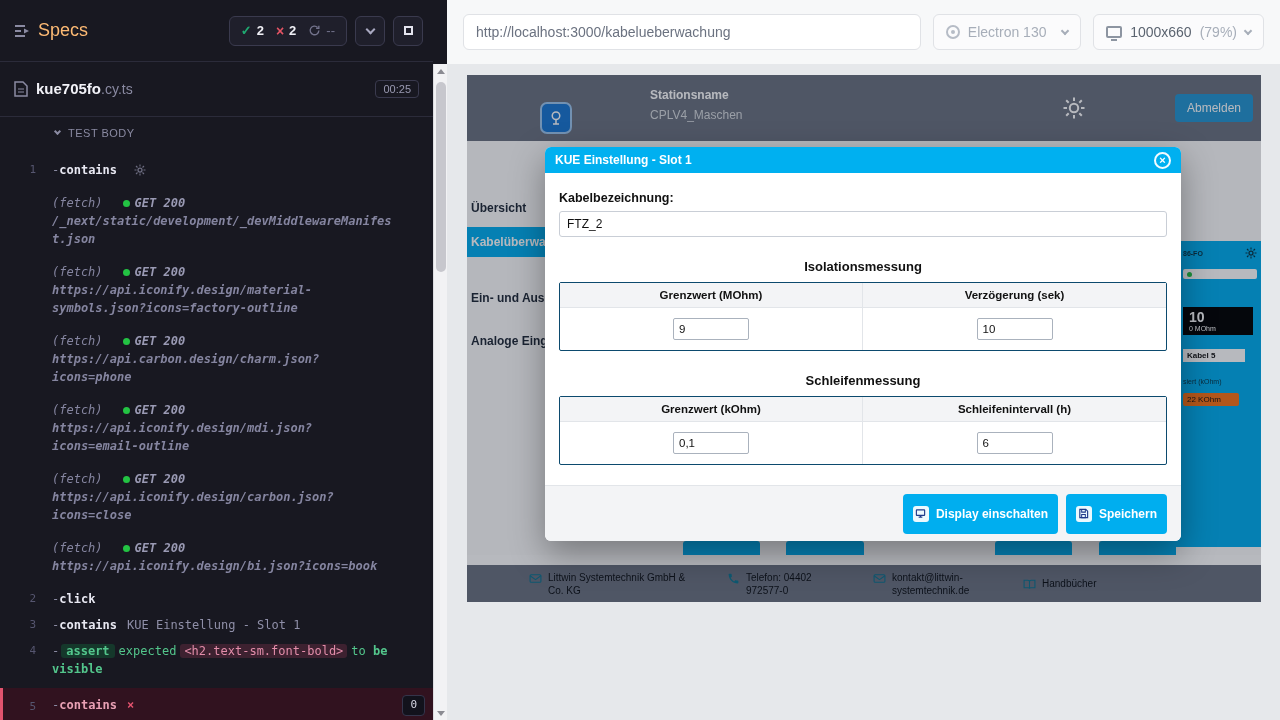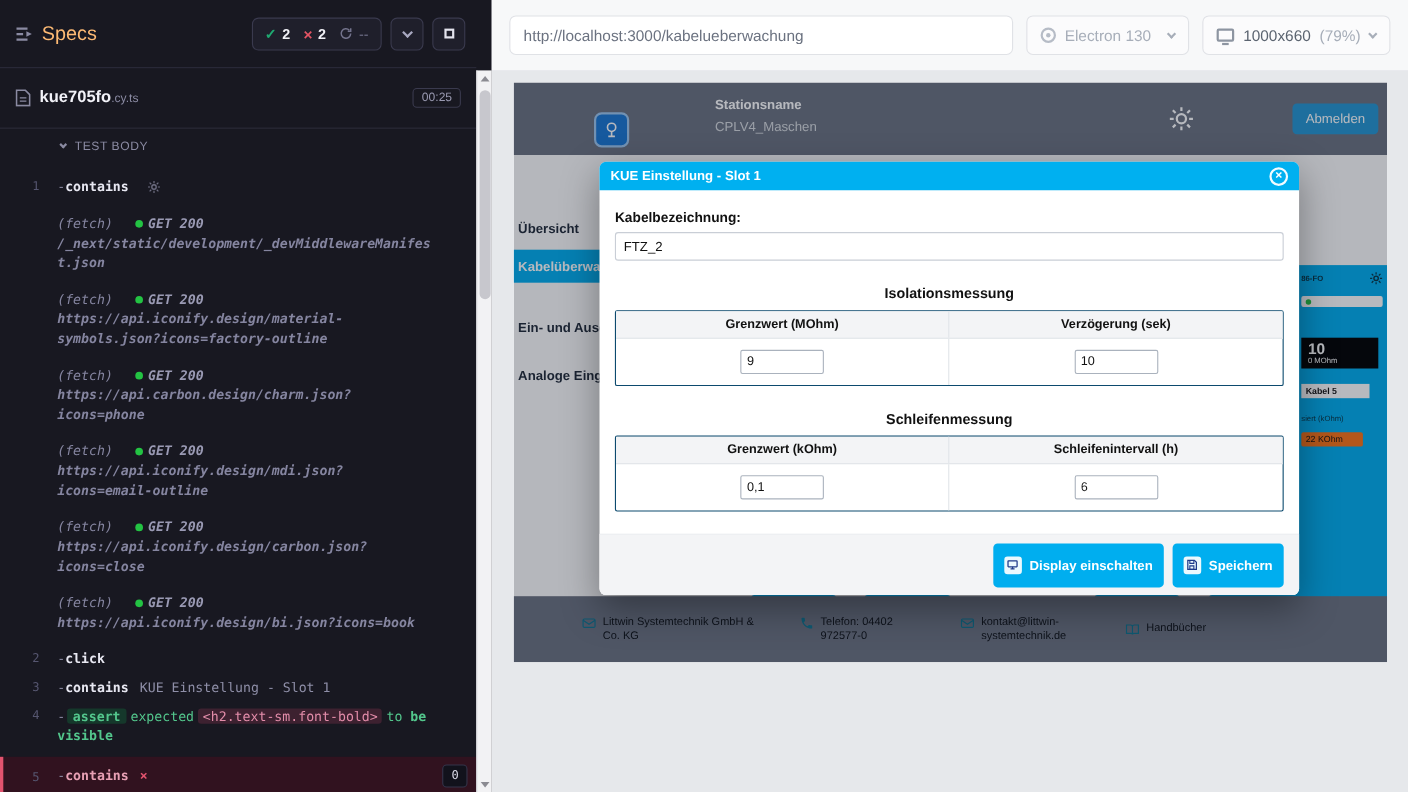--- a/index.html
+++ b/index.html
@@ -15,21 +15,21 @@
   .stat { display:flex; align-items:center; gap:5px; }
   .stat b { color:#f0f0f6; font-weight:bold; }
   .check-glyph { color:#1fa971; font-weight:bold; }
   .cross-glyph { color:#e45464; font-weight:bold; font-size:14px; }
   .muted { color:#73738c; }
   .icon-btn { width:30px; height:30px; margin-left:8px; border:1px solid #3a3a4e; background:#1f1f2b; border-radius:6px; display:flex; align-items:center; justify-content:center; color:#a8a8c0; cursor:pointer; }
   .chev { display:inline-block; width:7px; height:7px; border-right:2px solid currentColor; border-bottom:2px solid currentColor; transform:rotate(45deg); margin-top:-3px; }
   .stop-square { width:9px; height:9px; border:2px solid #e4e4ee; }
   .spec-row { height:55px; border-bottom:1px solid #2b2b3a; display:flex; align-items:center; padding:0 14px; gap:8px; }
   .spec-name { color:#f2f2f8; font-weight:bold; font-size:15px; }
-  .spec-ext { color:#8a8aa2; font-size:11px; }
+  .spec-ext { color:#8a8aa2; font-size:14px; }
   .time-badge { margin-left:auto; border:1px solid #3a3a4e; border-radius:4px; padding:2px 7px; color:#9a9ab2; font-size:11px; }
   .testbody-row { height:32px; display:flex; align-items:center; gap:8px; padding:0 19px; color:#8a8aa2; font-size:11px; letter-spacing:0.5px; cursor:pointer;margin-left:36px; }
   .testbody-row .chev { width:5px; height:5px; color:#8a8aa2; }
 
   .cmd-list { font-family:"DejaVu Sans Mono", monospace; font-size:12px; padding-top:8px; }
   .cmd-row { display:flex; padding:4px 8px 4px 0; }
   .cmd-num { width:52px; flex:none; text-align:right; padding-right:16px; color:#565670; font-size:11px; padding-top:2px; }
   .cmd-body { flex:1; min-width:0; line-height:1.5; }
   .dash { color:#8a8aa2; }
   .cmd-name { color:#e8e8f2; font-weight:bold; }
@@ -90,21 +90,21 @@
   .sp-strip { margin-top:10px; background:#fff; height:10px; border-radius:2px; display:flex; align-items:center; padding-left:4px; }
   .sp-dot { width:5px; height:5px; border-radius:50%; background:#23c343; }
   .sp-display { margin-top:28px; background:#000; width:70px; padding:3px 6px; }
   .sp-display-val { color:#fff; font-weight:bold; font-size:14px; line-height:1.1; }
   .sp-display-unit { color:#fff; font-size:7px; }
   .sp-cable { margin-top:14px; background:#fff; color:#111; font-size:8px; font-weight:bold; padding:2px 4px; width:62px; }
   .sp-small { margin-top:16px; font-size:7px; color:#083344; }
   .sp-chip { margin-top:8px; background:#f97316; color:#111; font-size:8px; padding:2px 4px; width:56px; border-radius:2px; }
   .bottom-blocks { position:absolute; top:400px; left:0; width:100%; height:14px; }
   .bb { position:absolute; top:0; height:14px; background:#00aeef; border-radius:3px 3px 0 0; }
-  .app-footer { position:absolute; left:0; bottom:0; width:100%; height:60px; background:#6b7280; display:flex; align-items:center; padding:0 58px 0 62px; gap:38px; }
+  .app-footer { position:absolute; left:0; bottom:0; width:100%; height:37px; background:#6b7280; display:flex; align-items:center; padding:0 58px 0 62px; gap:38px; }
   .foot-item { display:flex; align-items:flex-start; gap:6px; color:#0b0f14; font-size:10px; line-height:1.3; }
   .foot-item svg { flex:none; margin-top:1px; color:#0e7490; }
   .foot-text { overflow-wrap:anywhere; }
   .ft-company { width:160px; }
   .ft-phone { width:108px; }
   .ft-email { width:112px; }
   .ft-manuals { width:90px; }
   .app-overlay { position:absolute; inset:0; background:rgba(17,24,39,0.30); z-index:5; }
 
   

